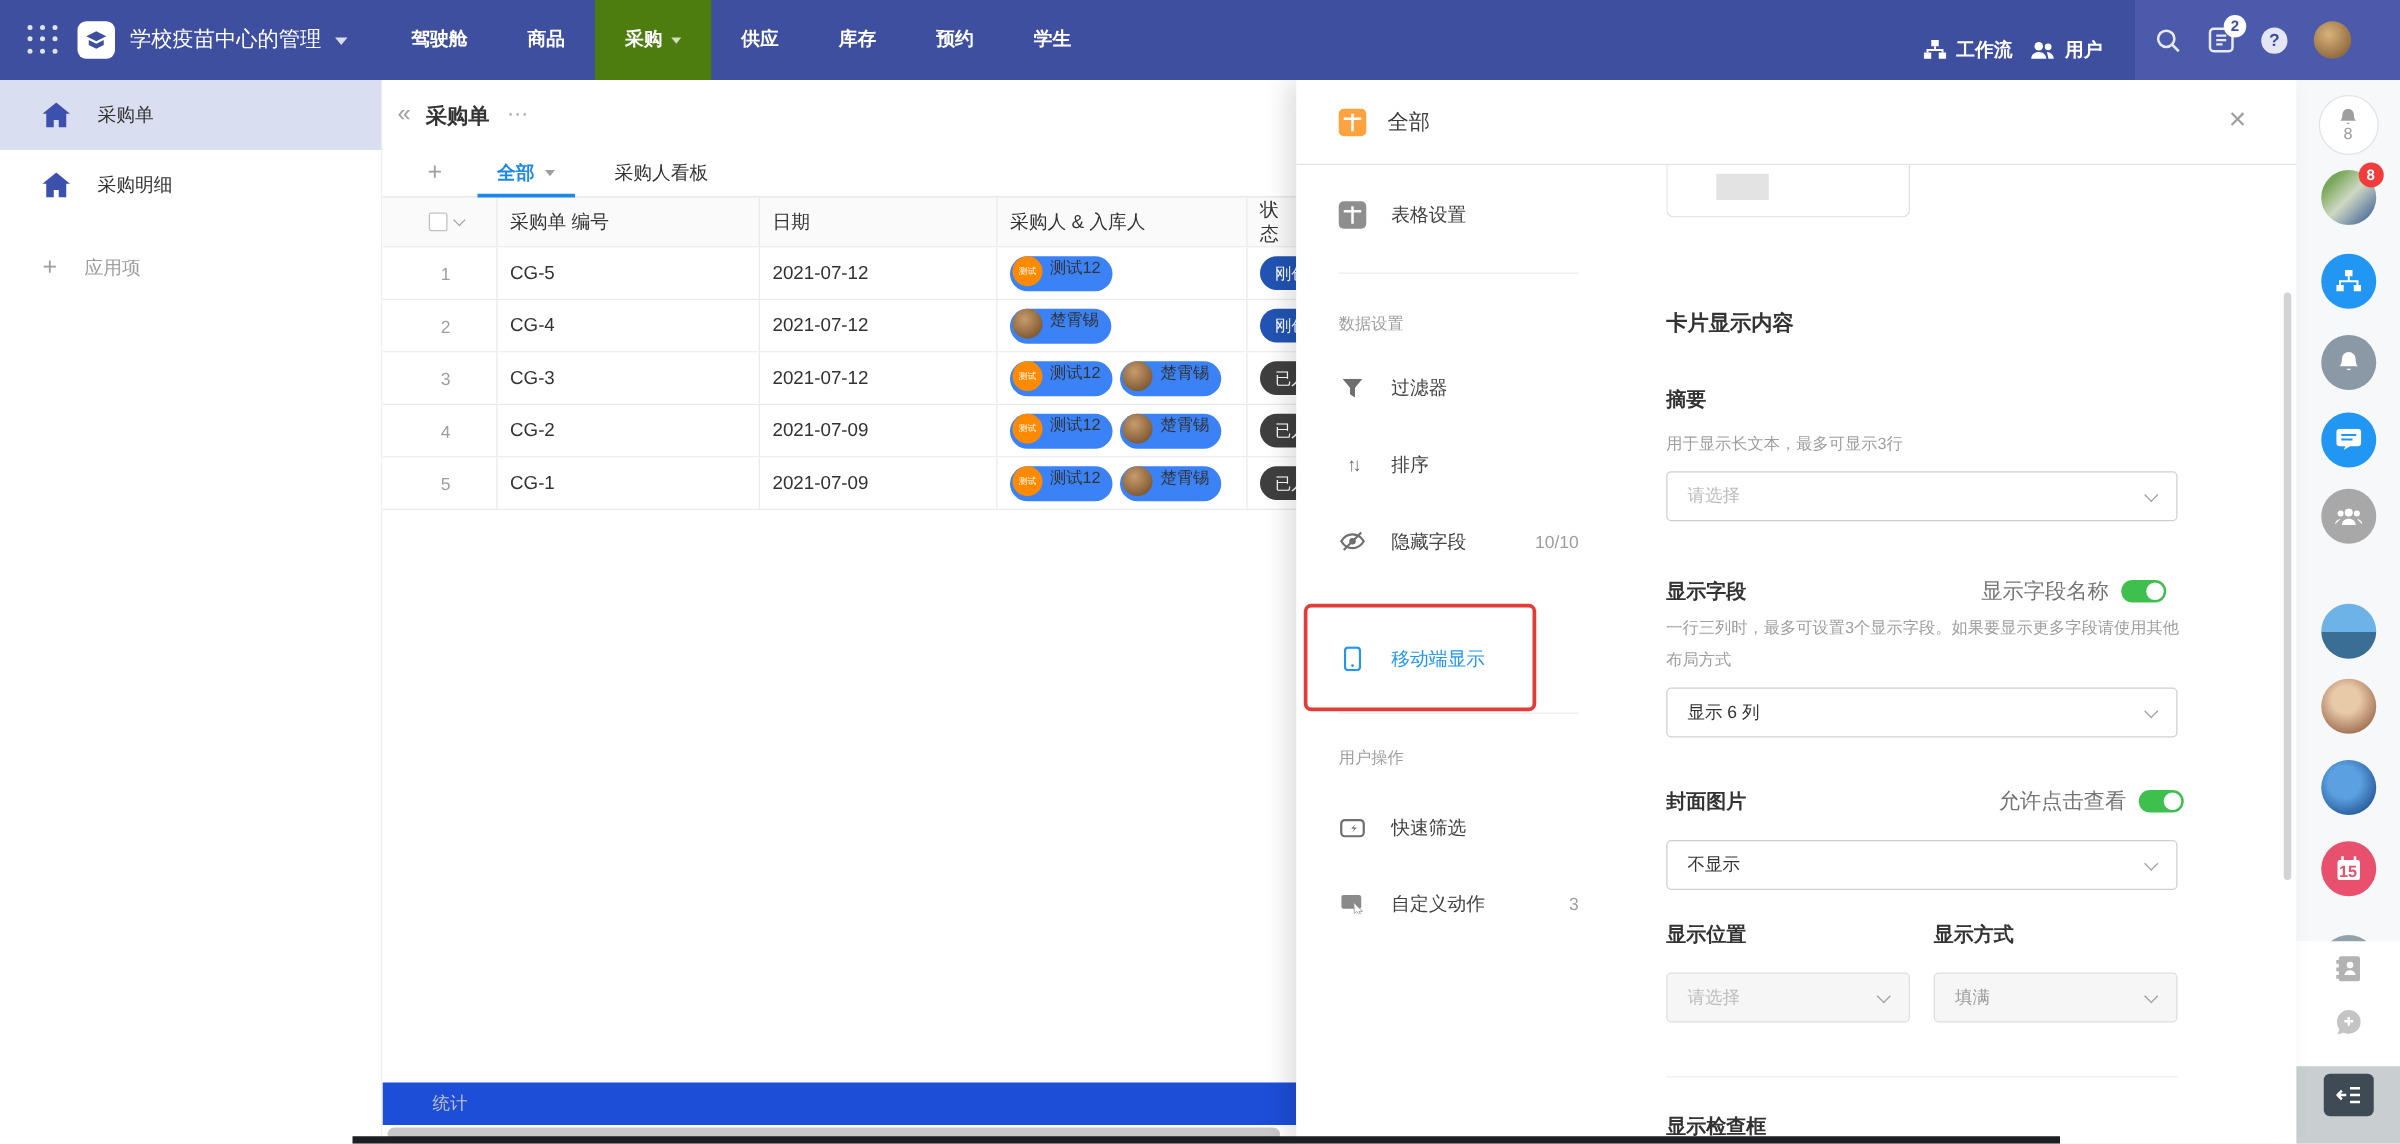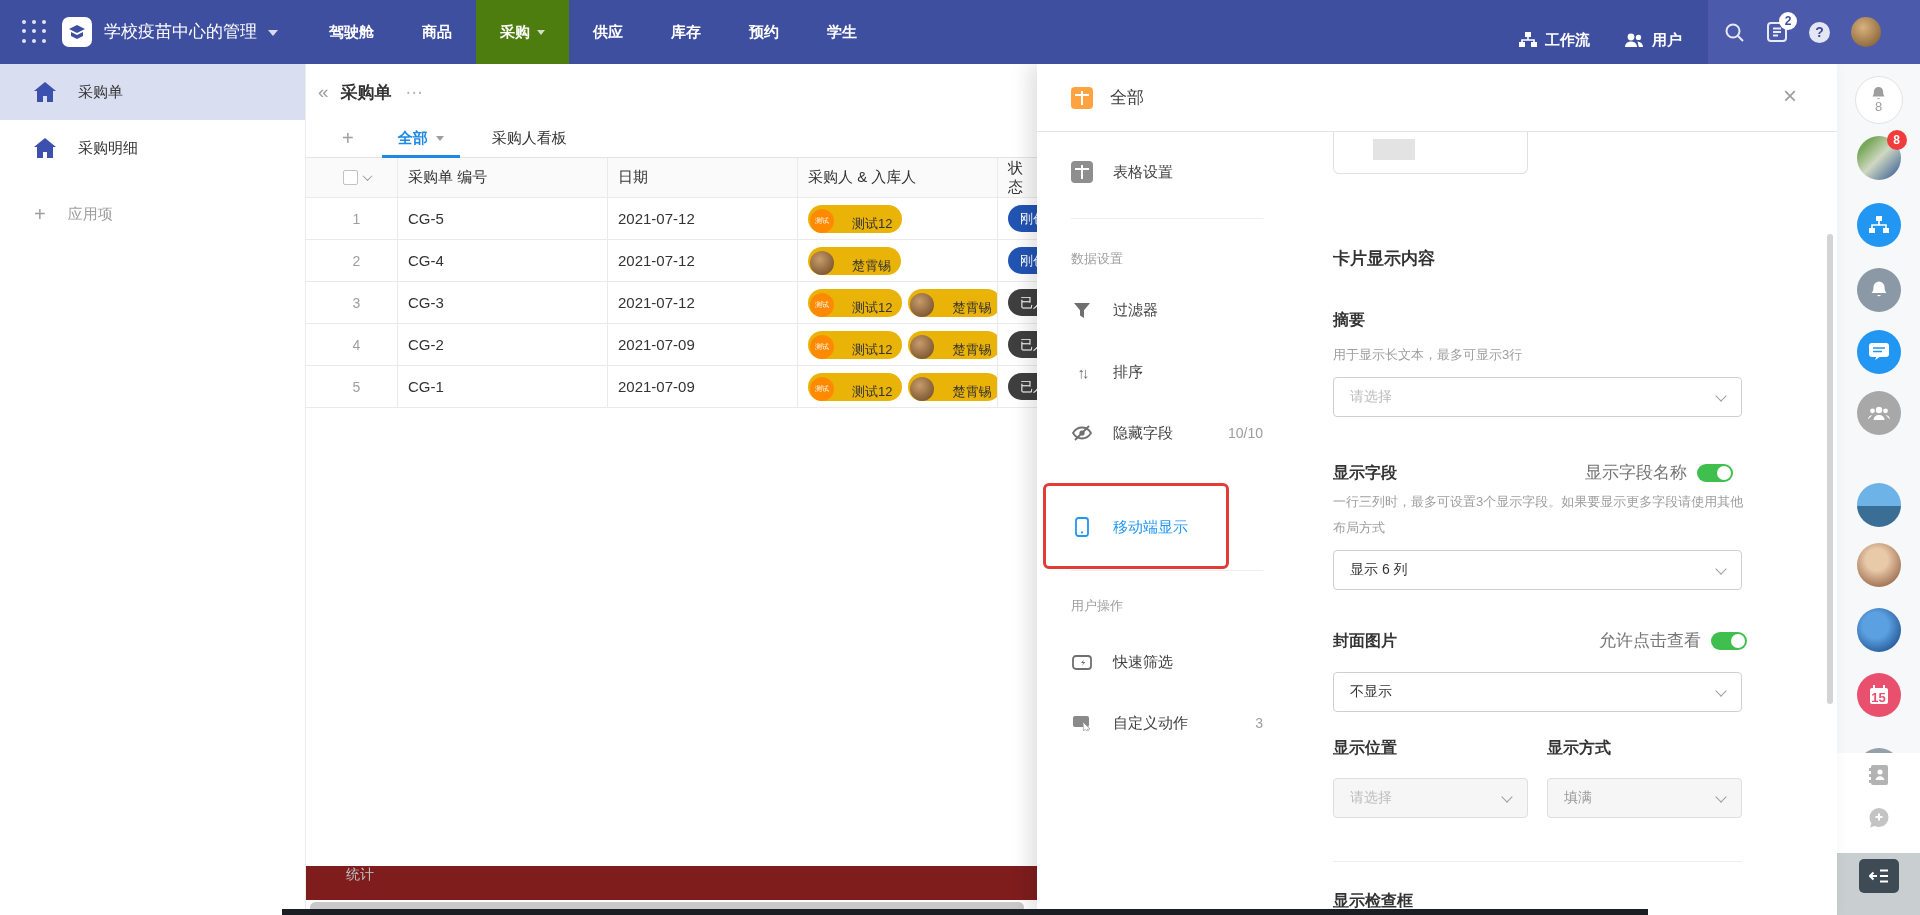--- a/index.html
+++ b/index.html
@@ -11,21 +11,21 @@
   .waffle { position:absolute; left:22px; top:20px; width:26px; height:24px; display:grid; grid-template-columns:repeat(3,1fr); gap:4px; cursor:pointer; }
   .waffle i { width:4px; height:4px; border-radius:50%; background:rgba(255,255,255,.85); }
   .logo { position:absolute; left:62px; top:17px; width:30px; height:30px; background:#fff; border-radius:7px; }
   .logo svg { position:absolute; left:4px; top:4px; }
   .app-title { position:absolute; left:104px; top:0; height:64px; line-height:64px; color:#fff; font-size:17px; font-weight:400; }
   .title-chev { position:absolute; left:268px; top:30px; width:0; height:0; border-left:5px solid transparent; border-right:5px solid transparent; border-top:6px solid rgba(255,255,255,.8); }
   .nav-menu { position:absolute; left:305px; top:0; height:64px; display:flex; }
   .nav-item { height:64px; line-height:64px; padding:0 24px; color:#fff; font-size:15px; font-weight:700; cursor:pointer; display:flex; align-items:center; gap:7px; }
   .nav-item.active { background:#4d7c0f; }
   .nav-item .dchev { width:0; height:0; border-left:4px solid transparent; border-right:4px solid transparent; border-top:5px solid rgba(255,255,255,.75); }
-  .nav-right { position:absolute; right:212px; top:0; height:80px; display:flex; align-items:center; gap:34px; padding-right:26px; }
+  .nav-right { position:absolute; right:212px; top:0; height:80px; display:flex; align-items:center; gap:14px; padding-right:26px; }
   .nav-right-item { display:flex; align-items:center; gap:8px; color:#fff; font-size:15px; font-weight:700; cursor:pointer; }
   .nav-icons { position:absolute; right:0; top:0; width:212px; height:64px; background:#4c5aab; display:flex; align-items:center; gap:21px; padding-left:16px; }
   .nicon { position:relative; cursor:pointer; display:flex; }
   .badge-2 { position:absolute; left:13px; top:-9px; min-width:18px; height:18px; border-radius:9px; background:#fff; color:#3f4fa0; font-size:12px; font-weight:700; text-align:center; line-height:18px; padding:0 3px; }
   .help-c { width:21px; height:21px; border-radius:50%; background:rgba(255,255,255,.85); color:#3d4da0; font-size:14px; font-weight:700; text-align:center; line-height:21px; cursor:pointer; }
   .nav-avatar { width:30px; height:30px; border-radius:50%; background:radial-gradient(circle at 40% 35%, #d9b27c, #8f6b3f 75%); cursor:pointer; }
 
   
   .lsidebar { position:absolute; left:0; top:64px; width:306px; height:851px; background:#fff; border-right:1px solid #ececec; }
   .side-item { height:56px; display:flex; align-items:center; gap:22px; padding-left:34px; font-size:15px; color:#333; cursor:pointer; }
@@ -52,28 +52,28 @@
   .tr { display:flex; height:42px; border-bottom:1px solid #eaeaea; background:#fff; }
   .tr.head { height:40px; background:#fafafa; color:#757575; font-size:14px; }
   .td { display:flex; align-items:center; border-right:1px solid #eaeaea; padding-left:10px; font-size:15px; color:#333; overflow:hidden; }
   .td.c-sel { width:92px; justify-content:center; color:#9e9e9e; font-size:14px; }
   .td.c-code { width:210px; }
   .td.c-date { width:190px; }
   .td.c-people { width:200px; gap:6px; }
   .td.c-status { flex:1; border-right:none; }
   .cbx { width:15px; height:15px; border:1px solid #c2c2c2; border-radius:2px; background:#fff; cursor:pointer; }
   .cbx-chev { width:7px; height:7px; border-right:1.5px solid #9e9e9e; border-bottom:1.5px solid #9e9e9e; transform:rotate(45deg) translate(-1px,-1px); margin-left:6px; cursor:pointer; }
-  .chip { display:flex; align-items:flex-end; height:28px; border-radius:14px; background:#eab308; padding:0 10px 0 2px; gap:18px; font-size:13px; color:#333; white-space:nowrap; }
+  .chip { display:flex; align-items:flex-start; height:28px; border-radius:14px; background:#3b82f6; padding:0 10px 0 2px; gap:6px; font-size:13px; color:#333; white-space:nowrap; }
   .chip .av { width:24px; height:24px; border-radius:50%; flex:none; }
   .av.orange { background:#ff8a00; color:#fff; font-size:7px; display:flex; align-items:center; justify-content:center; }
   .av.photo { background:radial-gradient(circle at 40% 35%, #c89c6b, #7d5732 78%); }
   .stpill { height:27px; border-radius:14px; color:#fff; font-size:13px; display:flex; align-items:center; padding:0 12px; min-width:72px; flex:none; }
   .st-blue { background:#2254b4; }
   .st-dark { background:#3f3f3f; }
-  .stat-bar { position:absolute; left:0; top:802px; width:731px; height:34px; background:#7f1d1d; display:flex; }
+  .stat-bar { position:absolute; left:0; top:802px; width:731px; height:34px; background:#1d4ed8; display:flex; align-items:center; }
   .stat-bar span { margin-left:40px; color:#c2c2c2; font-size:14px; }
   .hthumb { position:absolute; left:4px; top:838px; width:714px; height:11px; border-radius:6px; background:#c9c9c9; cursor:grab; }
 
   
   .panel { position:absolute; left:1037px; top:64px; width:800px; height:851px; background:#fff; box-shadow:-8px 0 18px rgba(0,0,0,.12); z-index:10; }
   .panel-header { position:absolute; left:0; top:0; width:100%; height:68px; border-bottom:1px solid #e4e4e4; display:flex; align-items:center; padding-left:34px; gap:17px; }
   .tbl-ic { width:22px; height:22px; border-radius:4px; position:relative; flex:none; }
   .tbl-ic.orange { background:#ffa340; }
   .tbl-ic.gray { background:#8e8e8e; }
   .tbl-ic::before { content:""; position:absolute; left:4px; right:4px; top:7px; height:2px; background:#fff; }

